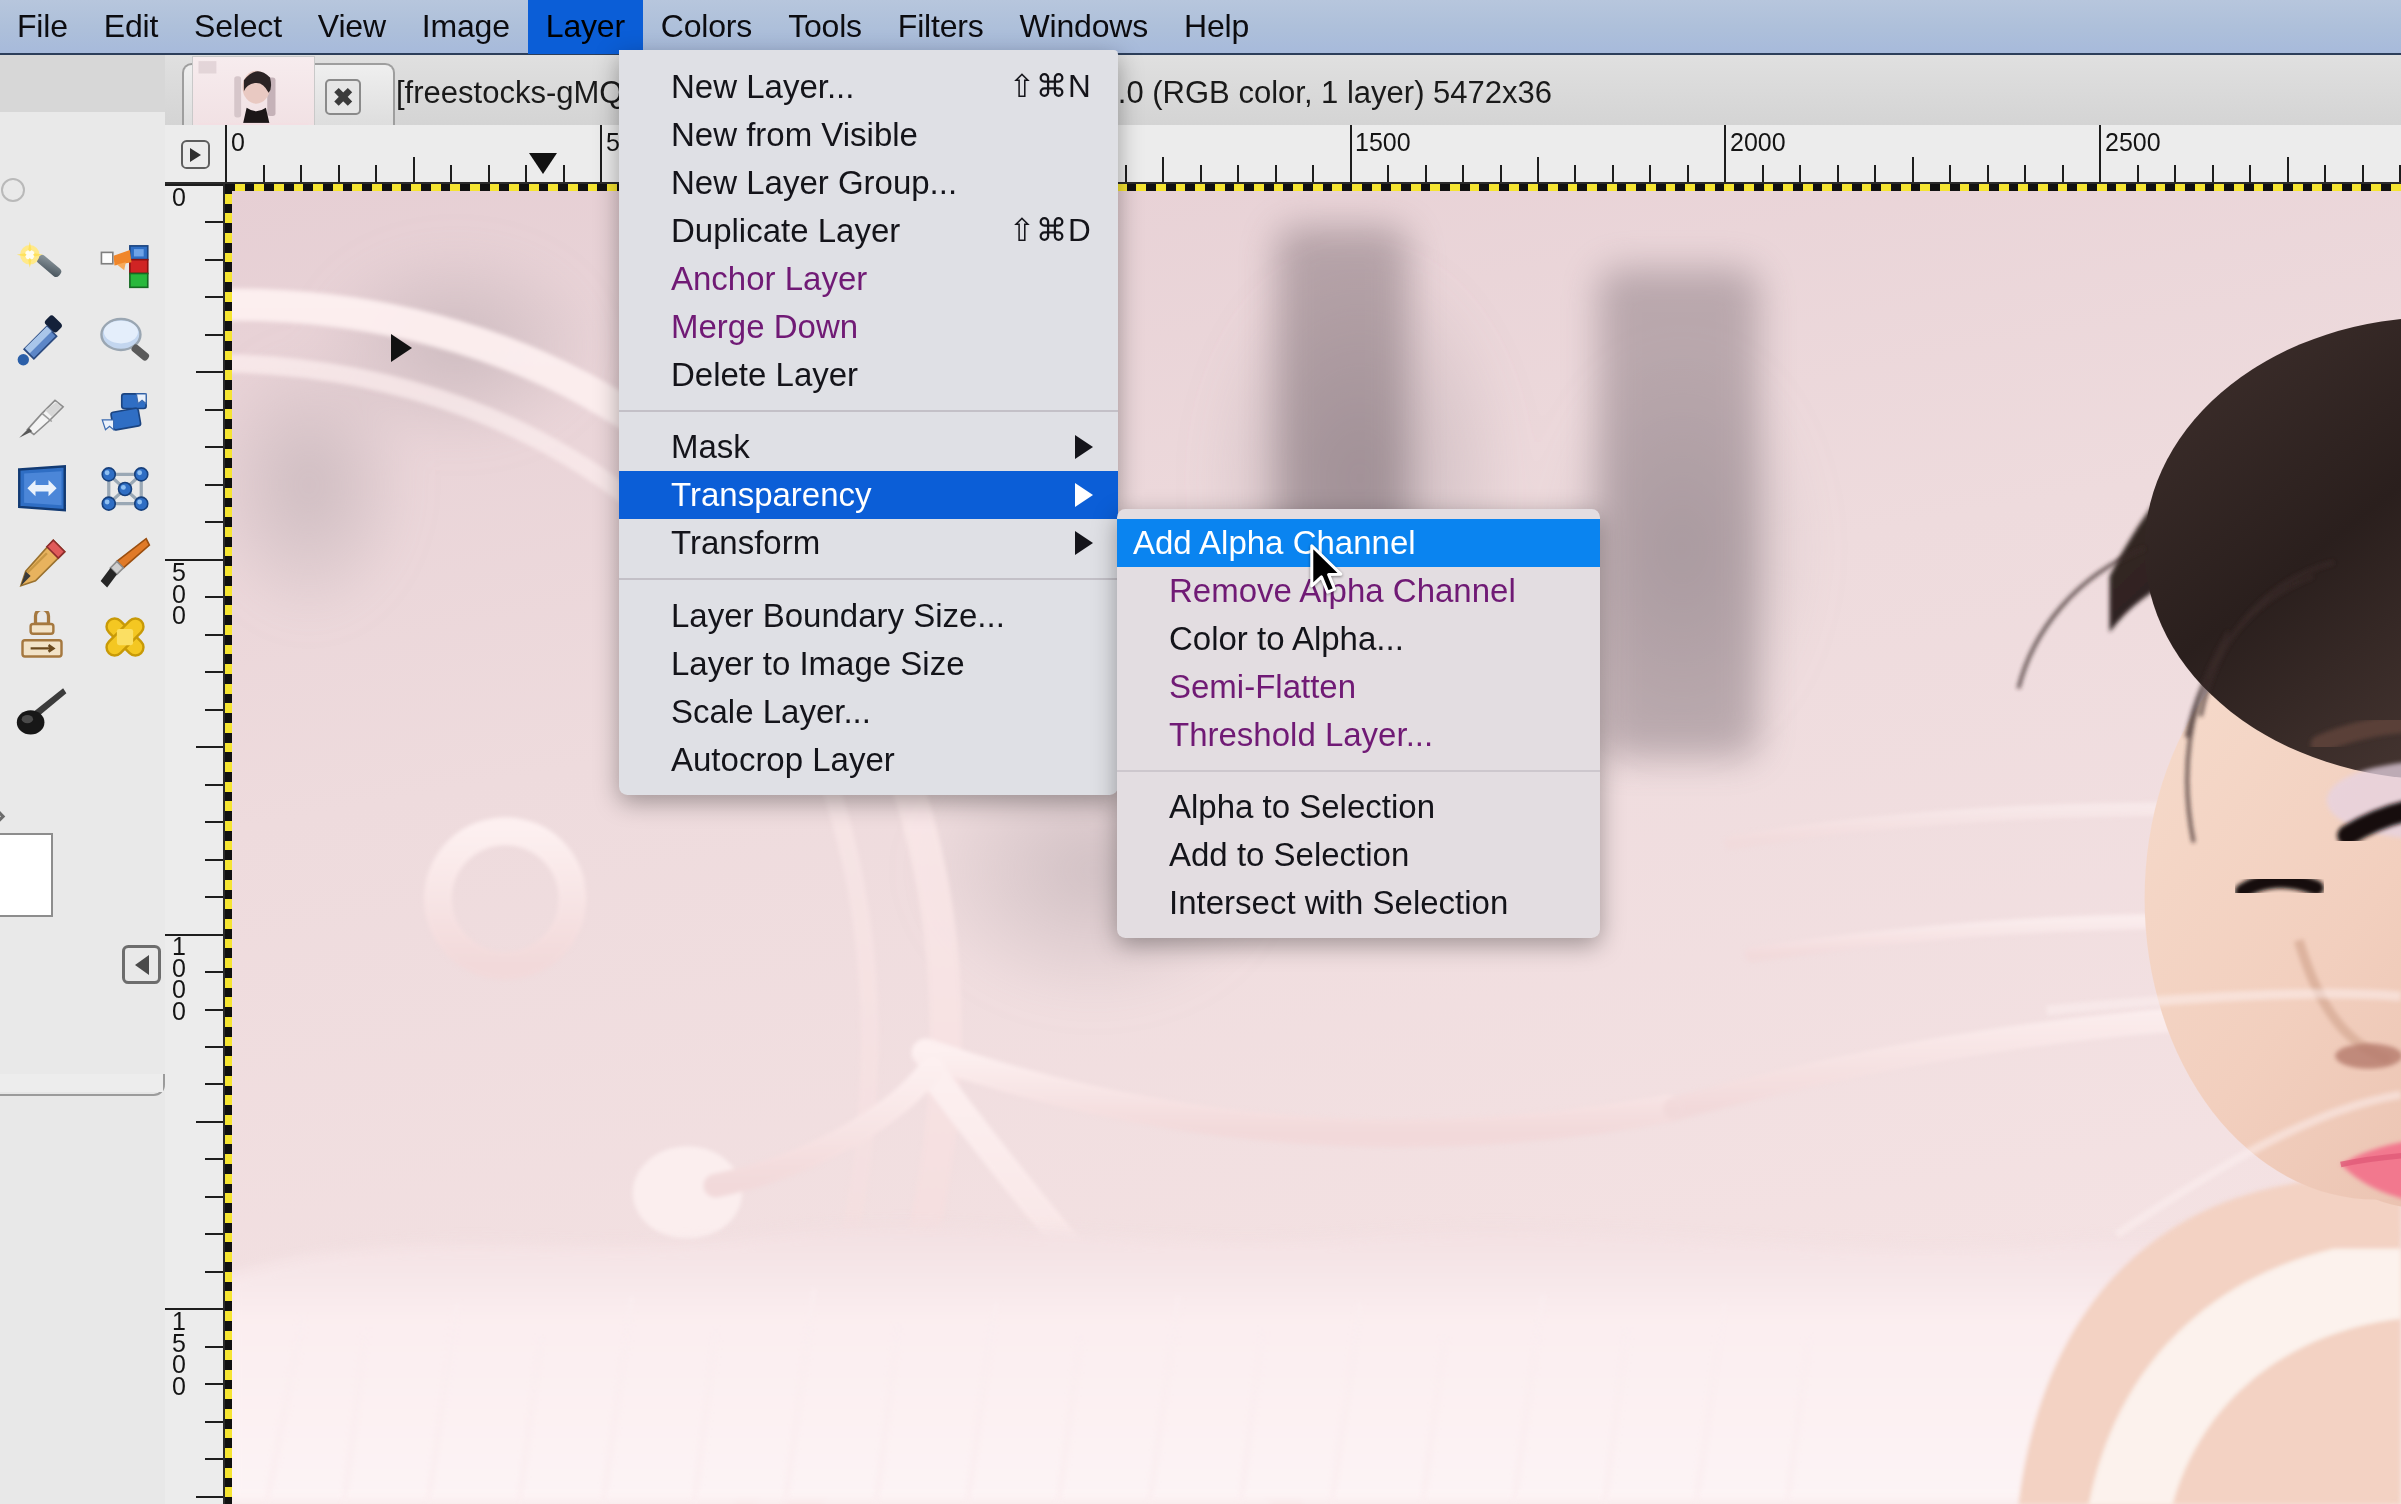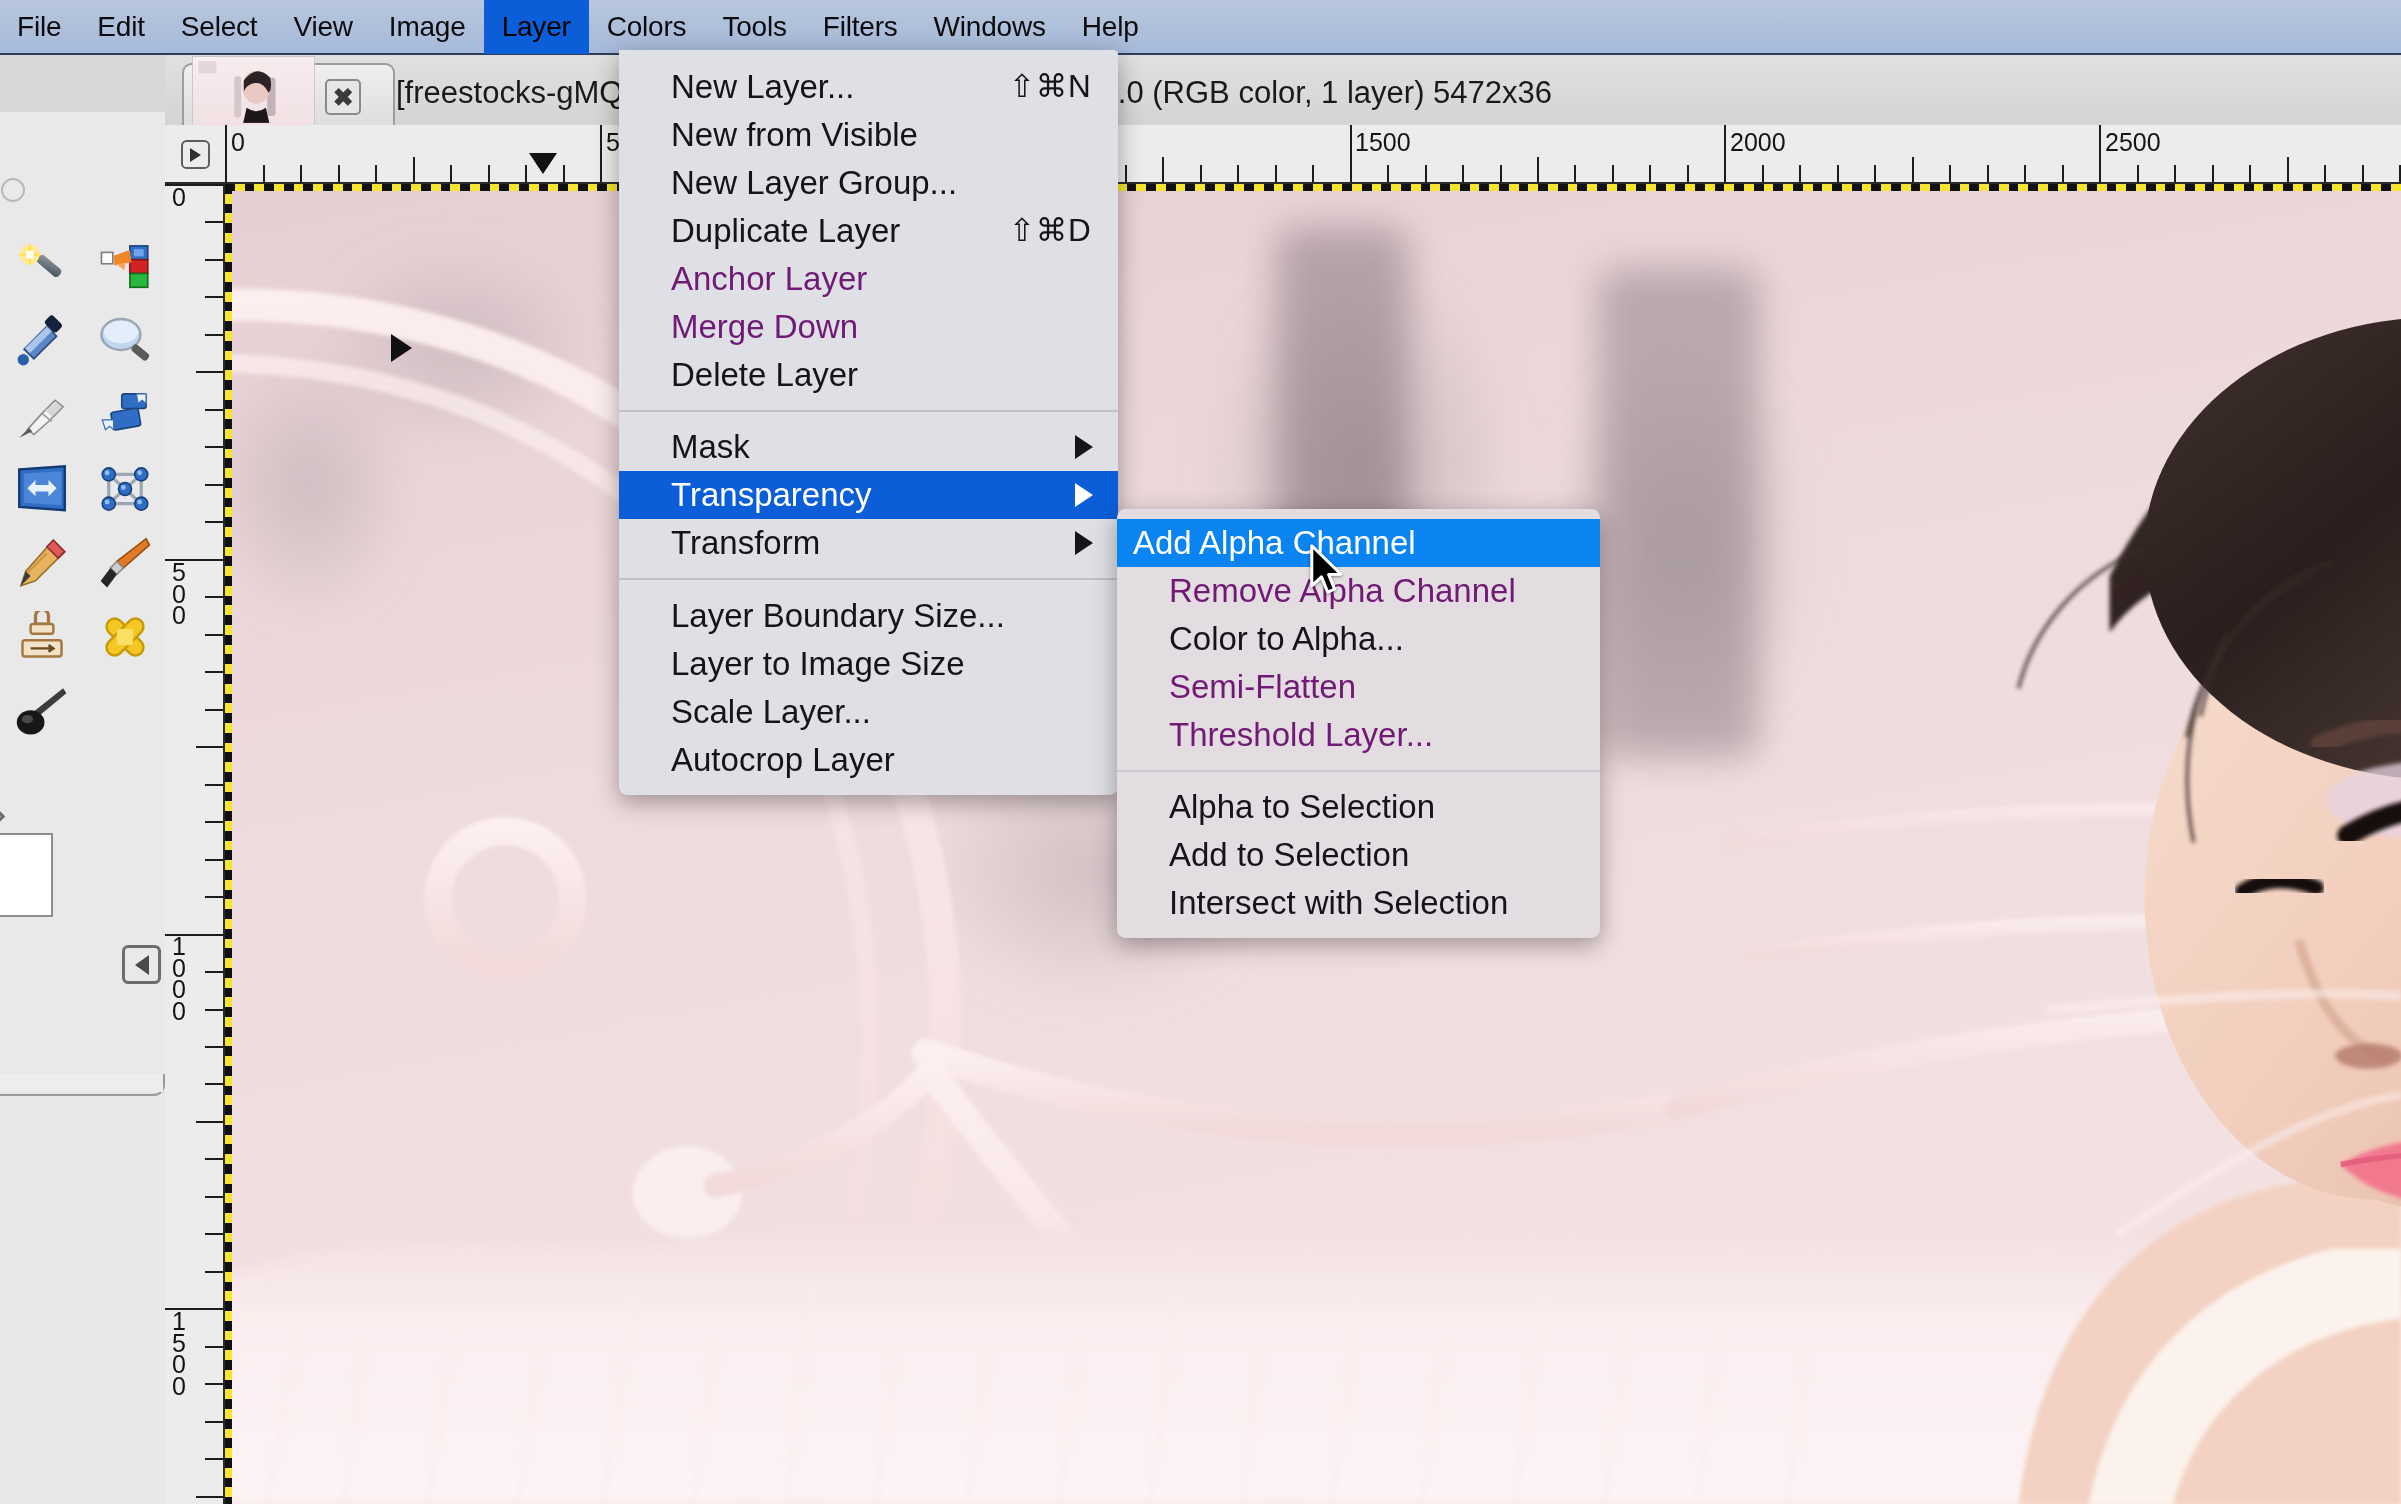--- a/index.html
+++ b/index.html
@@ -15,21 +15,21 @@
   
   #menubar {
     position: absolute; left: 0; top: 0; width: 2401px; height: 55px;
     background: linear-gradient(to bottom, #b7c6dd 0%, #aec0da 50%, #a7badb 100%);
     border-bottom: 2.1px solid #2c3e5a;
     display: flex; align-items: center;
     z-index: 40;
   }
   .mb-item {
     height: 55px; display: flex; align-items: center;
-    padding: 0 18px; font-size: 28px; color: #0c0c10;
+    padding: 0 18px; font-size: 32px; color: #0c0c10;
     letter-spacing: -0.2px; white-space: nowrap;
   }
   .mb-item.first { padding-left: 17px; }
   .mb-item.active { background: #0b5ed7; color: #000000; }
 
   
   #toolbox {
     position: absolute; left: 0; top: 55px; width: 165px; height: 1019px;
     background: #e9e9e9;
     z-index: 10;

